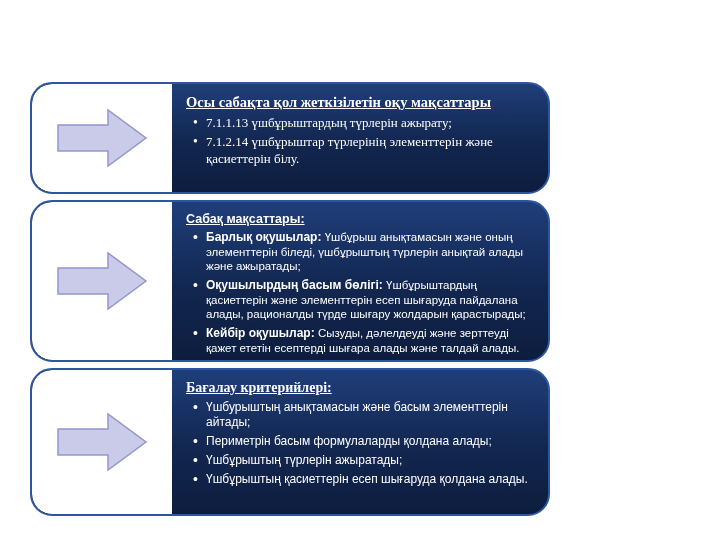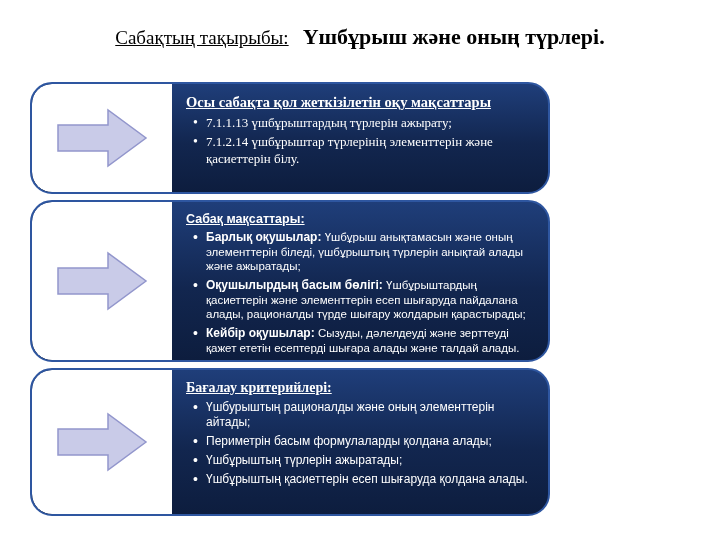--- a/index.html
+++ b/index.html
@@ -126,23 +126,20 @@
     font-weight: bold;
     text-align: right;
   }
   .b2 .lead { font-size: 12px; }
 </style>
 </head>
 <body>
 
 <div class="slide">
 
-  <div class="title-row">
-    <span class="title-label">Сабақтың тақырыбы:</span><span class="title-main">Үшбұрыш және оның түрлері.</span>
-  </div>
 
   <div class="block b1">
     <div class="arrow-cell">
       <div class="arrow">
         <svg width="92" height="62" viewBox="0 0 92 62" xmlns="http://www.w3.org/2000/svg">
           <polygon points="2,18 52,18 52,3 90,31 52,59 52,44 2,44" fill="#c9cbe8" stroke="#9296cc" stroke-width="1.5"></polygon>
         </svg>
       </div>
     </div>
     <div class="text-cell">
@@ -176,21 +173,21 @@
     <div class="arrow-cell">
       <div class="arrow">
         <svg width="92" height="62" viewBox="0 0 92 62" xmlns="http://www.w3.org/2000/svg">
           <polygon points="2,18 52,18 52,3 90,31 52,59 52,44 2,44" fill="#c9cbe8" stroke="#9296cc" stroke-width="1.5"></polygon>
         </svg>
       </div>
     </div>
     <div class="text-cell">
       <div class="heading">Бағалау критерийлері:</div>
       <ul class="bullets">
-        <li>Үшбурыштың рационалды және оның элементтерін айтады;</li>
+        <li>Үшбурыштың анықтамасын және басым элементтерін айтады;</li>
         <li>Периметрін басым формулаларды қолдана алады;</li>
         <li>Үшбұрыштың түрлерін ажыратады;</li>
         <li>Үшбұрыштың қасиеттерін  есеп  шығаруда қолдана алады.</li>
       </ul>
     </div>
   </div>
 
 </div>
 
 </body></html>

